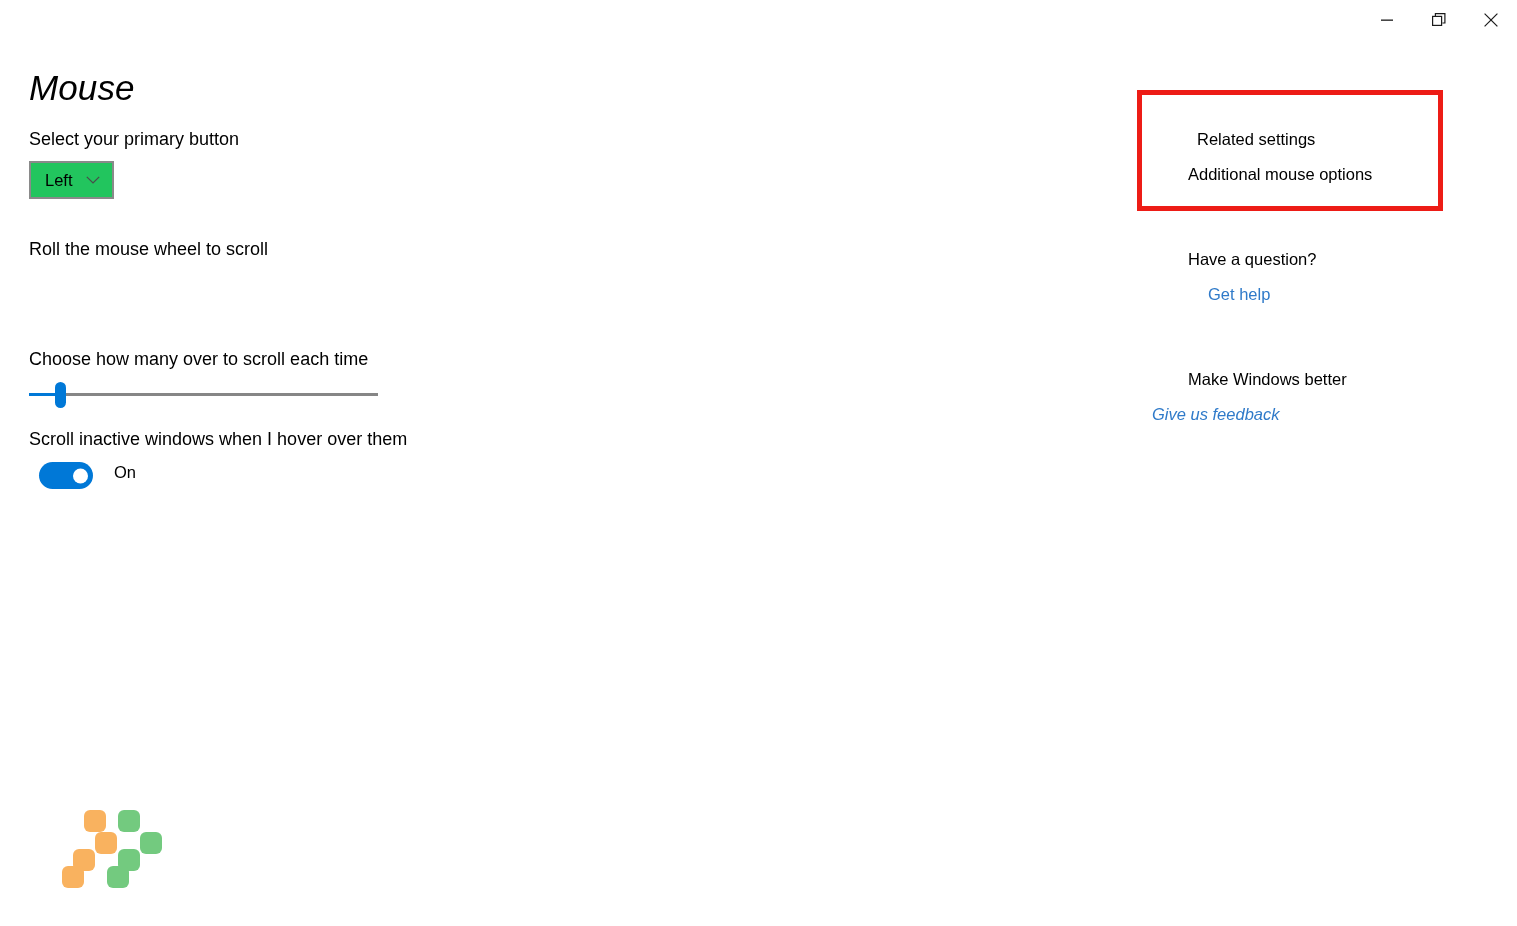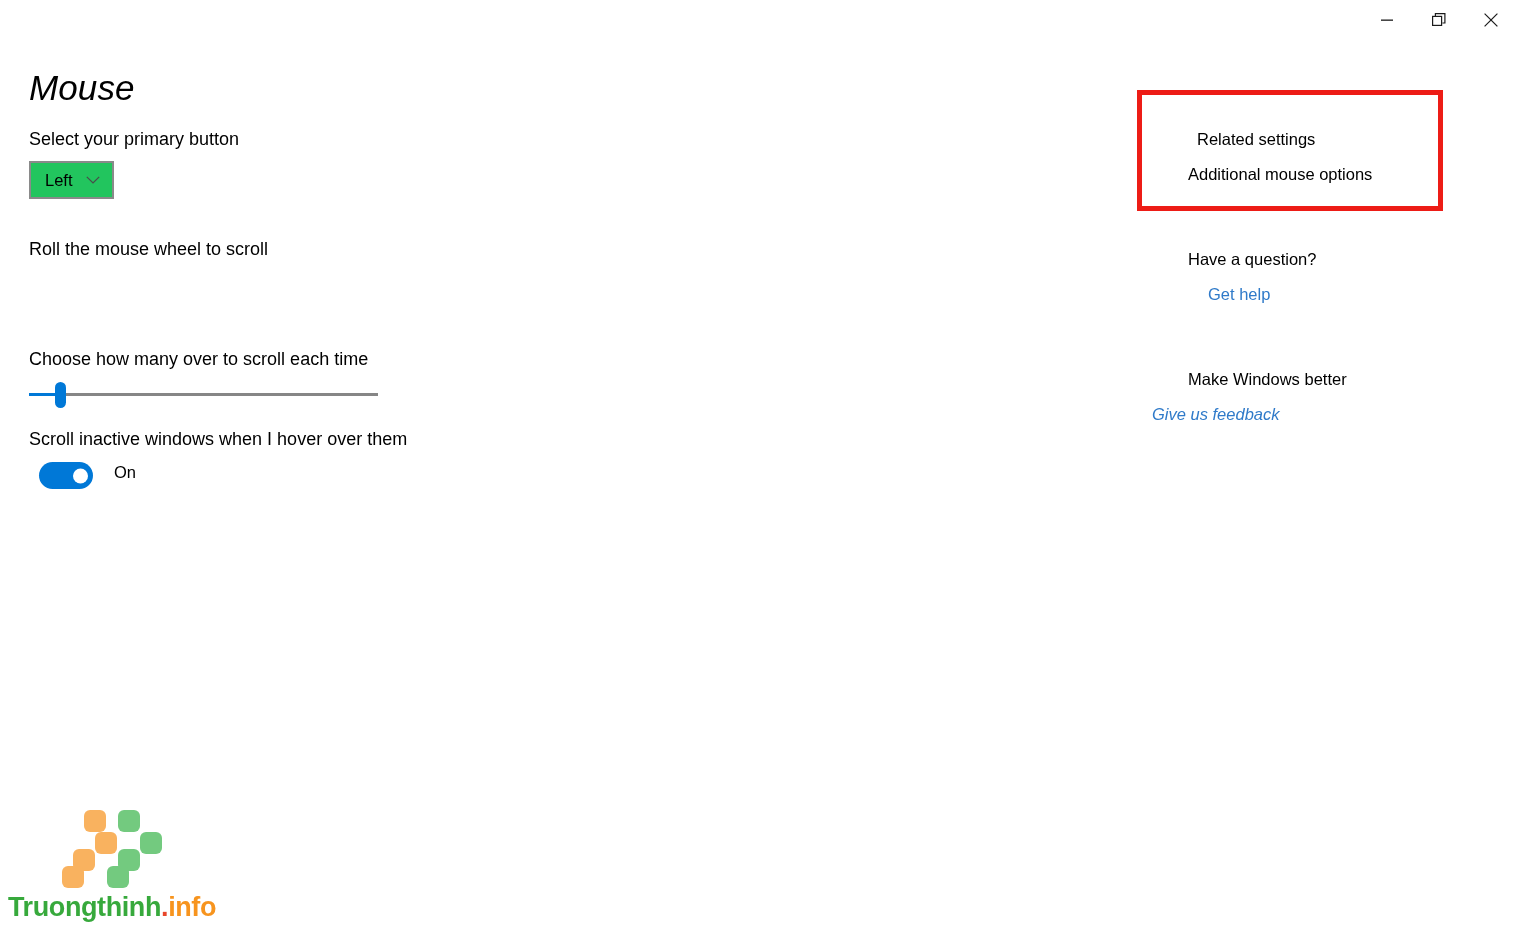--- a/index.html
+++ b/index.html
@@ -332,16 +332,15 @@
       <div class="sq sq-o" style="left: 22px; top: 0px; background: rgb(249, 178, 95);"></div>
       <div class="sq sq-o" style="left: 33px; top: 22px; background: rgb(249, 178, 95);"></div>
       <div class="sq sq-o" style="left: 11px; top: 39px; background: rgb(249, 178, 95);"></div>
       <div class="sq sq-o" style="left: 0px; top: 56px; background: rgb(249, 178, 95);"></div>
 
       <div class="sq sq-g" style="left: 56px; top: 0px; background: rgb(115, 202, 127);"></div>
       <div class="sq sq-g" style="left: 78px; top: 22px; background: rgb(115, 202, 127);"></div>
       <div class="sq sq-g" style="left: 56px; top: 39px; background: rgb(115, 202, 127);"></div>
       <div class="sq sq-g" style="left: 45px; top: 56px; background: rgb(115, 202, 127);"></div>
     </div>
-    <div class="logo-text"><span class="lt-green" style="color: rgb(55, 169, 60);">Truongthinh</span><span class="lt-dot" style="color: rgb(232, 70, 42);">.</span><span class="lt-orange" style="color: rgb(247, 148, 30);">info</span></div>
   </div>
 
 </div>
 
 </body></html>

